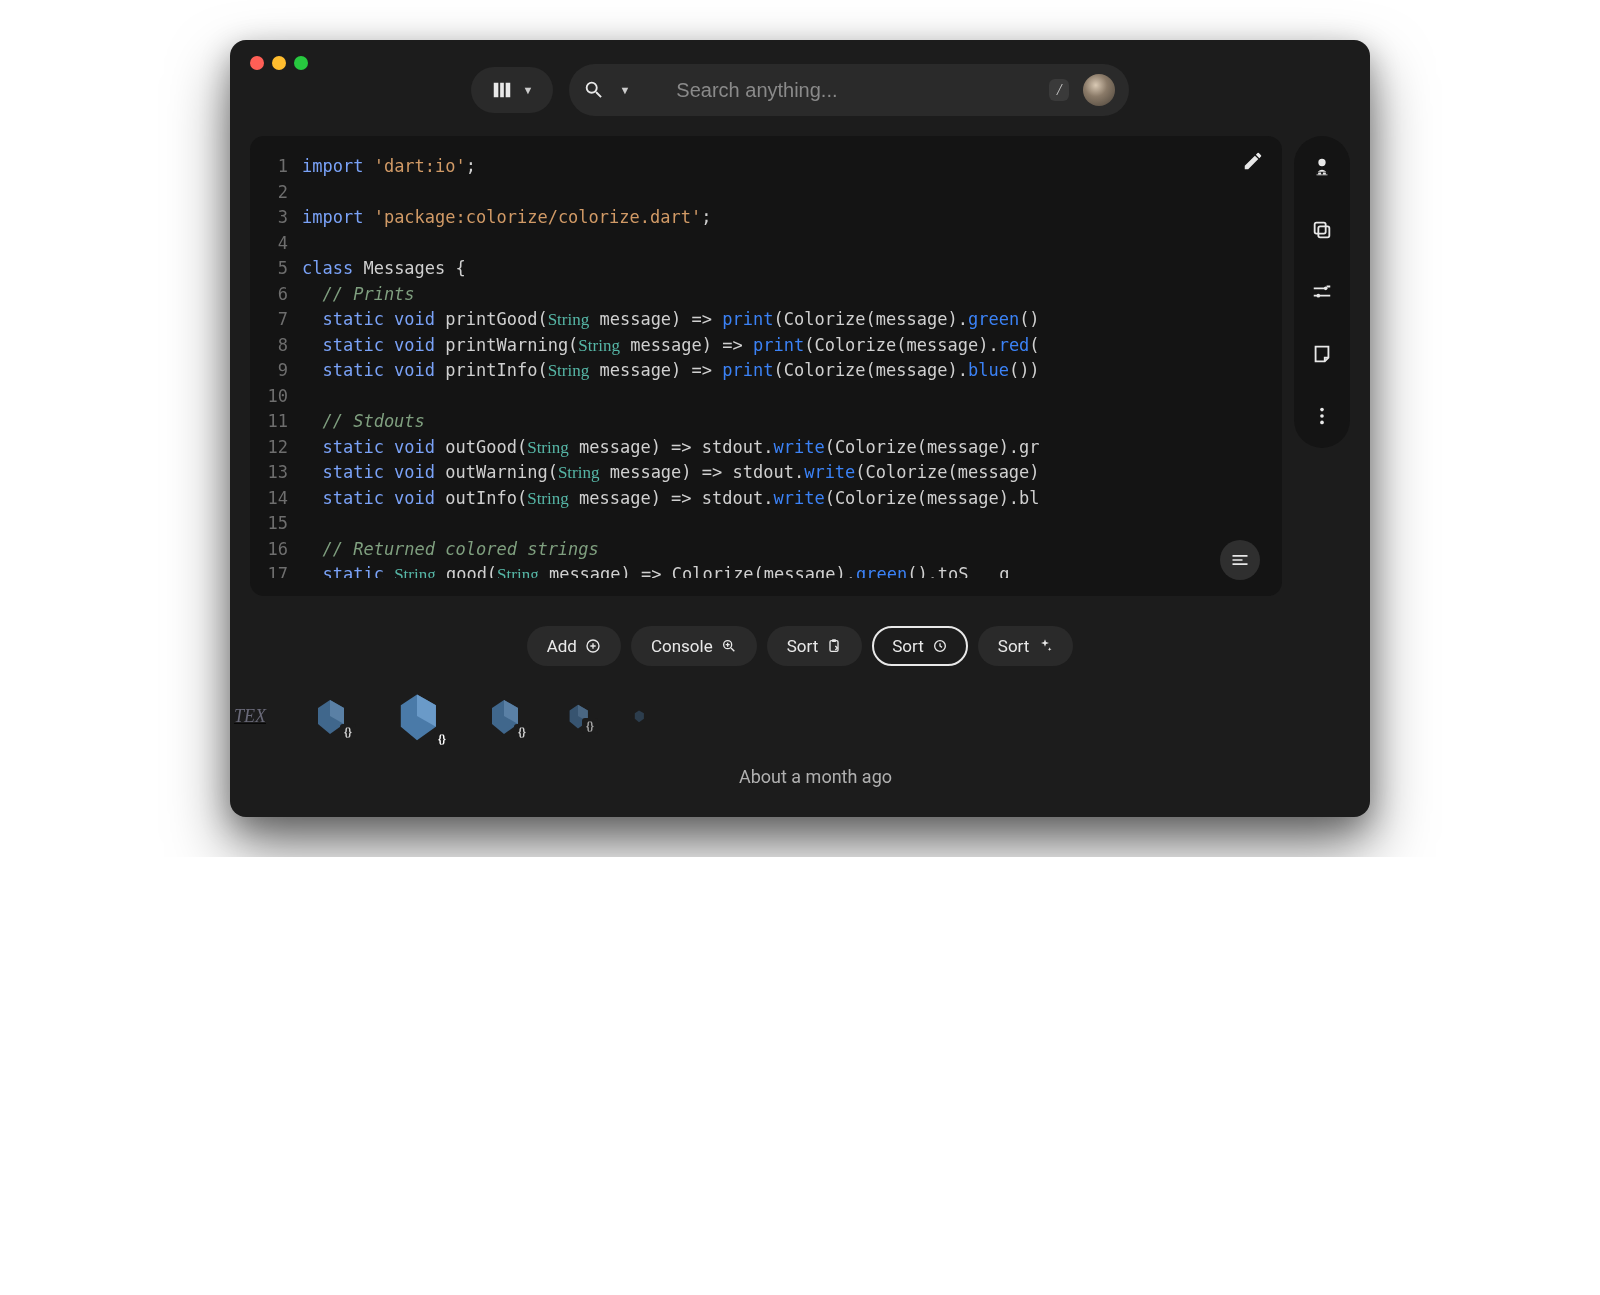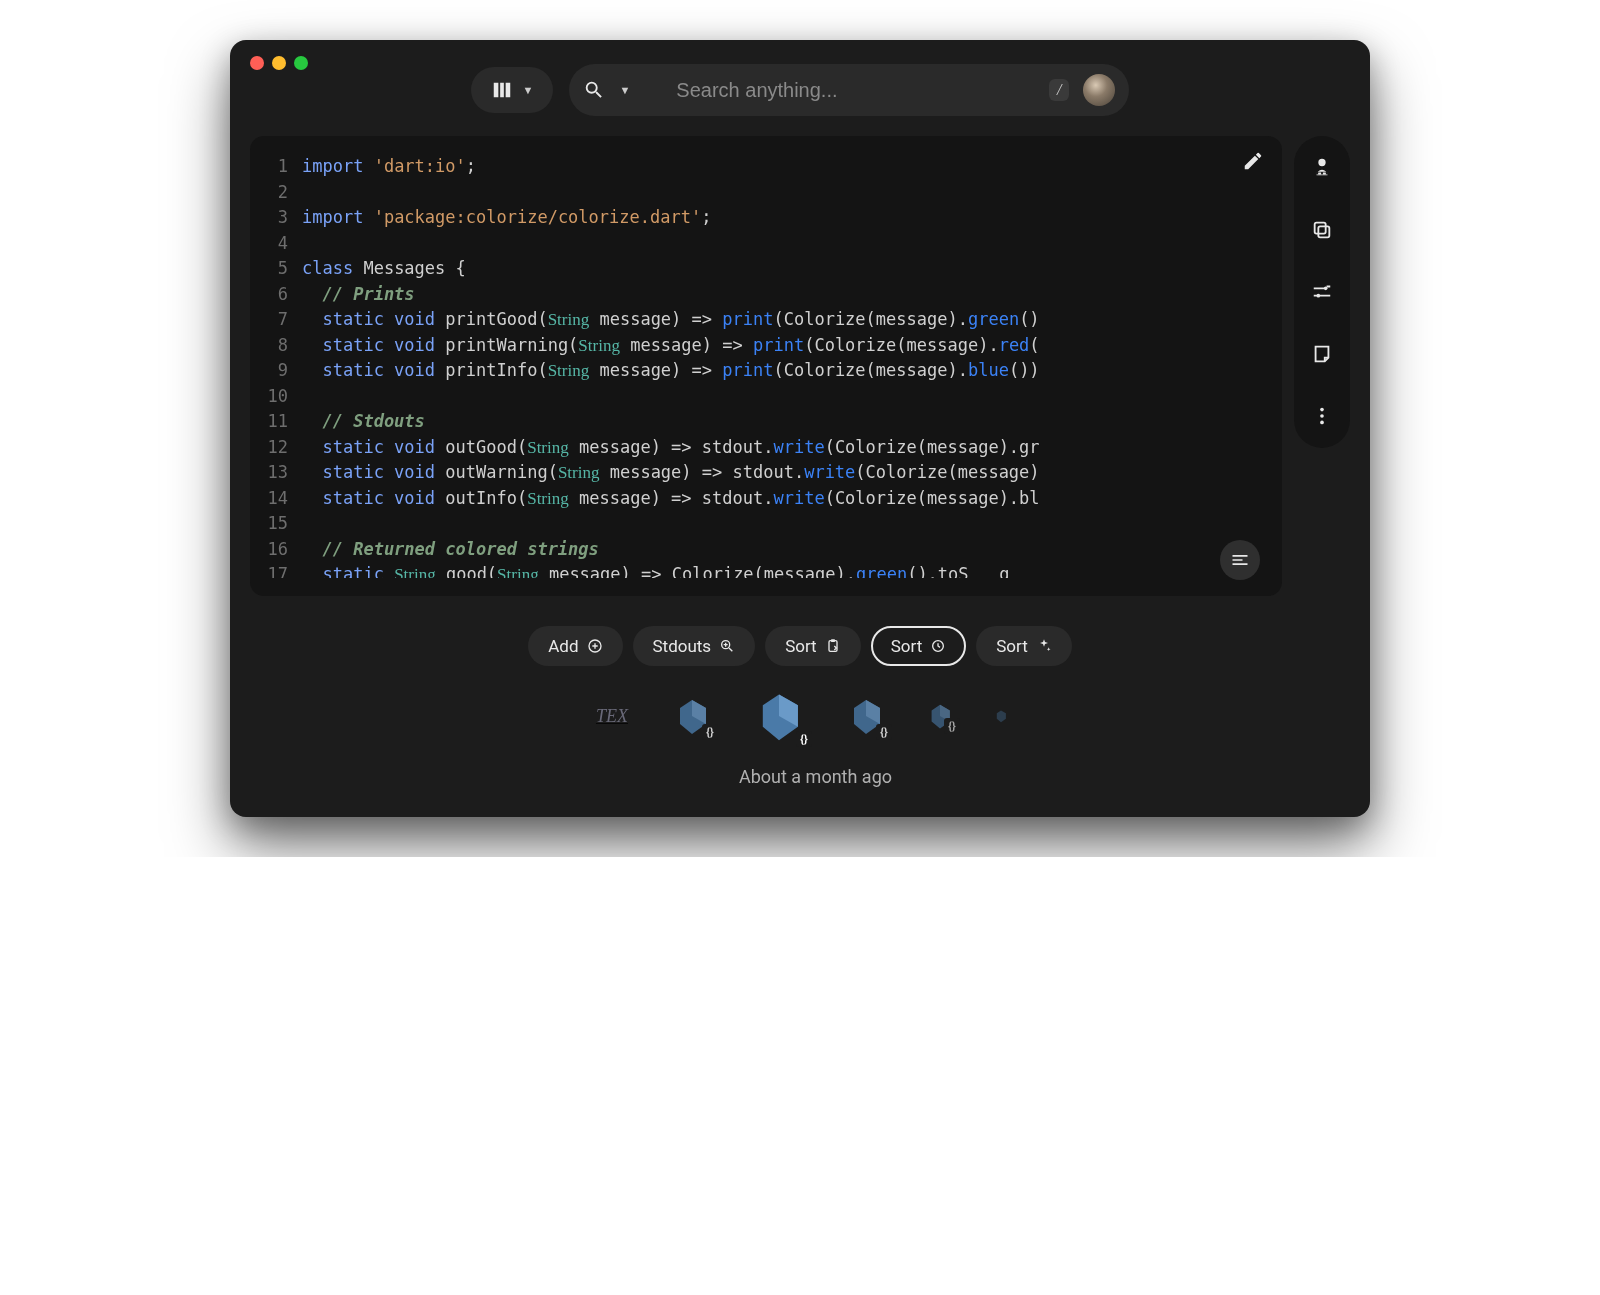--- a/index.html
+++ b/index.html
@@ -134,21 +134,21 @@
     user-select: none;
     flex-shrink: 0;
   }
   .code-text { flex:1; overflow:hidden; }
 
   
   .kw { color: #7aa2f7; }         
   .str { color: #d19a66; }        
   .ty { color: #56b6a6; font-family: Liberation Serif, serif; }         
   .fn { color: #3b82f6; }         
-  .cmt { color: #7f9f7f; font-style: italic; font-weight: bold; }
+  .cmt { color: #7f9f7f; font-style: italic; }
   .pn { color: #d0d0d0; }
 
   .side-rail {
     width: 56px;
     background: #141414;
     border-radius: 28px;
     padding: 20px 0;
     display: flex;
     flex-direction: column;
     align-items: center;
@@ -178,21 +178,20 @@
     border: 2px solid transparent;
   }
   .chip.outlined {
     background: transparent;
     border: 2px solid #e8e8e8;
   }
   .chip svg { width:16px; height:16px; fill:#e8e8e8; }
 
   .carousel {
     display:flex;
-    justify-content:center;
     align-items:center;
     gap: 40px;
     margin-top: 18px;
     height: 64px;
     text-decoration: underline;
   }
   .carousel-item {
     position: relative;
     width: 40px; height: 40px;
     display:flex; align-items:center; justify-content:center;
@@ -316,21 +315,21 @@
 
   <div class="action-row">
     <div class="chip">
       <span>Add</span>
       <svg viewBox="0 0 24 24">
           <circle cx="12" cy="12" r="9" fill="none" stroke="#e8e8e8" stroke-width="2"></circle>
           <path d="M12 8v8M8 12h8" stroke="#e8e8e8" stroke-width="2"></path>
         </svg>
     </div>
     <div class="chip">
-      <span>Stdouts</span>
+      <span>Console</span>
       <svg viewBox="0 0 24 24">
           <circle cx="10" cy="10" r="6" fill="none" stroke="#e8e8e8" stroke-width="2"></circle>
           <path d="M15 15l5 5M10 7v6M7 10h6" stroke="#e8e8e8" stroke-width="2"></path>
         </svg>
     </div>
     <div class="chip">
       <span>Sort</span>
       <svg viewBox="0 0 24 24">
           <rect x="6" y="4" width="12" height="16" rx="2" fill="none" stroke="#e8e8e8" stroke-width="2"></rect>
           <rect x="9" y="2" width="6" height="4" rx="1"></rect>

